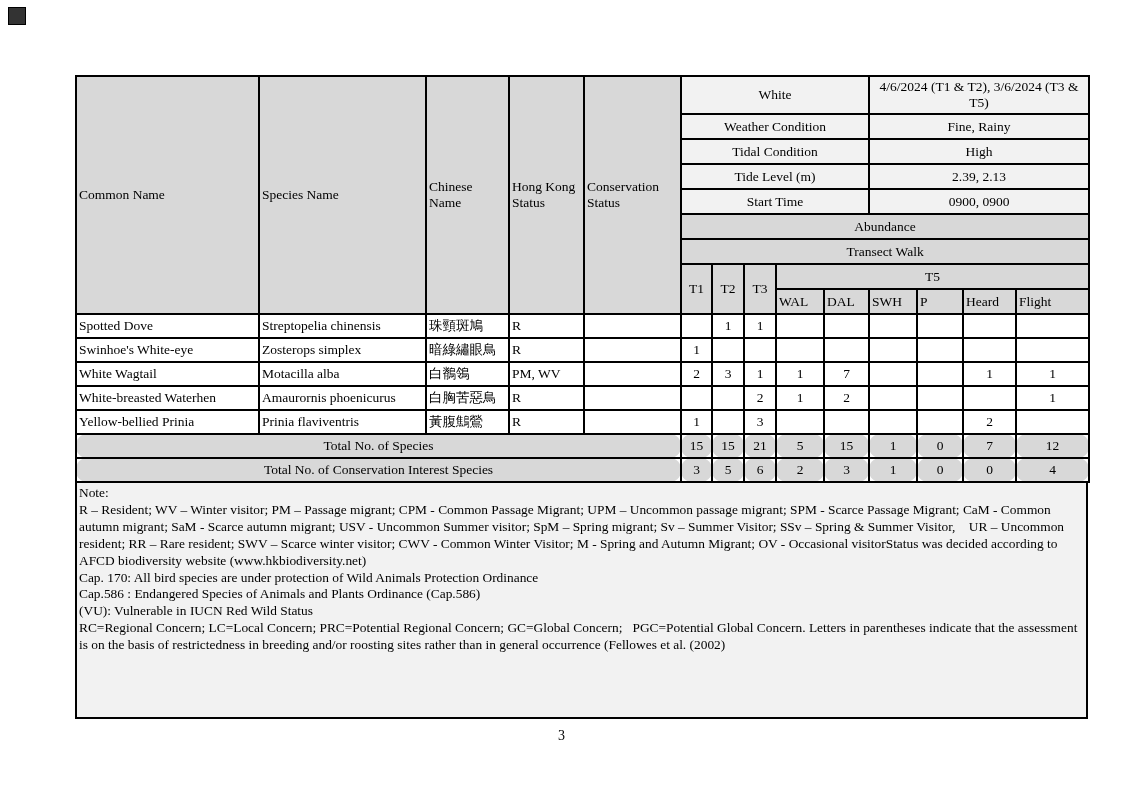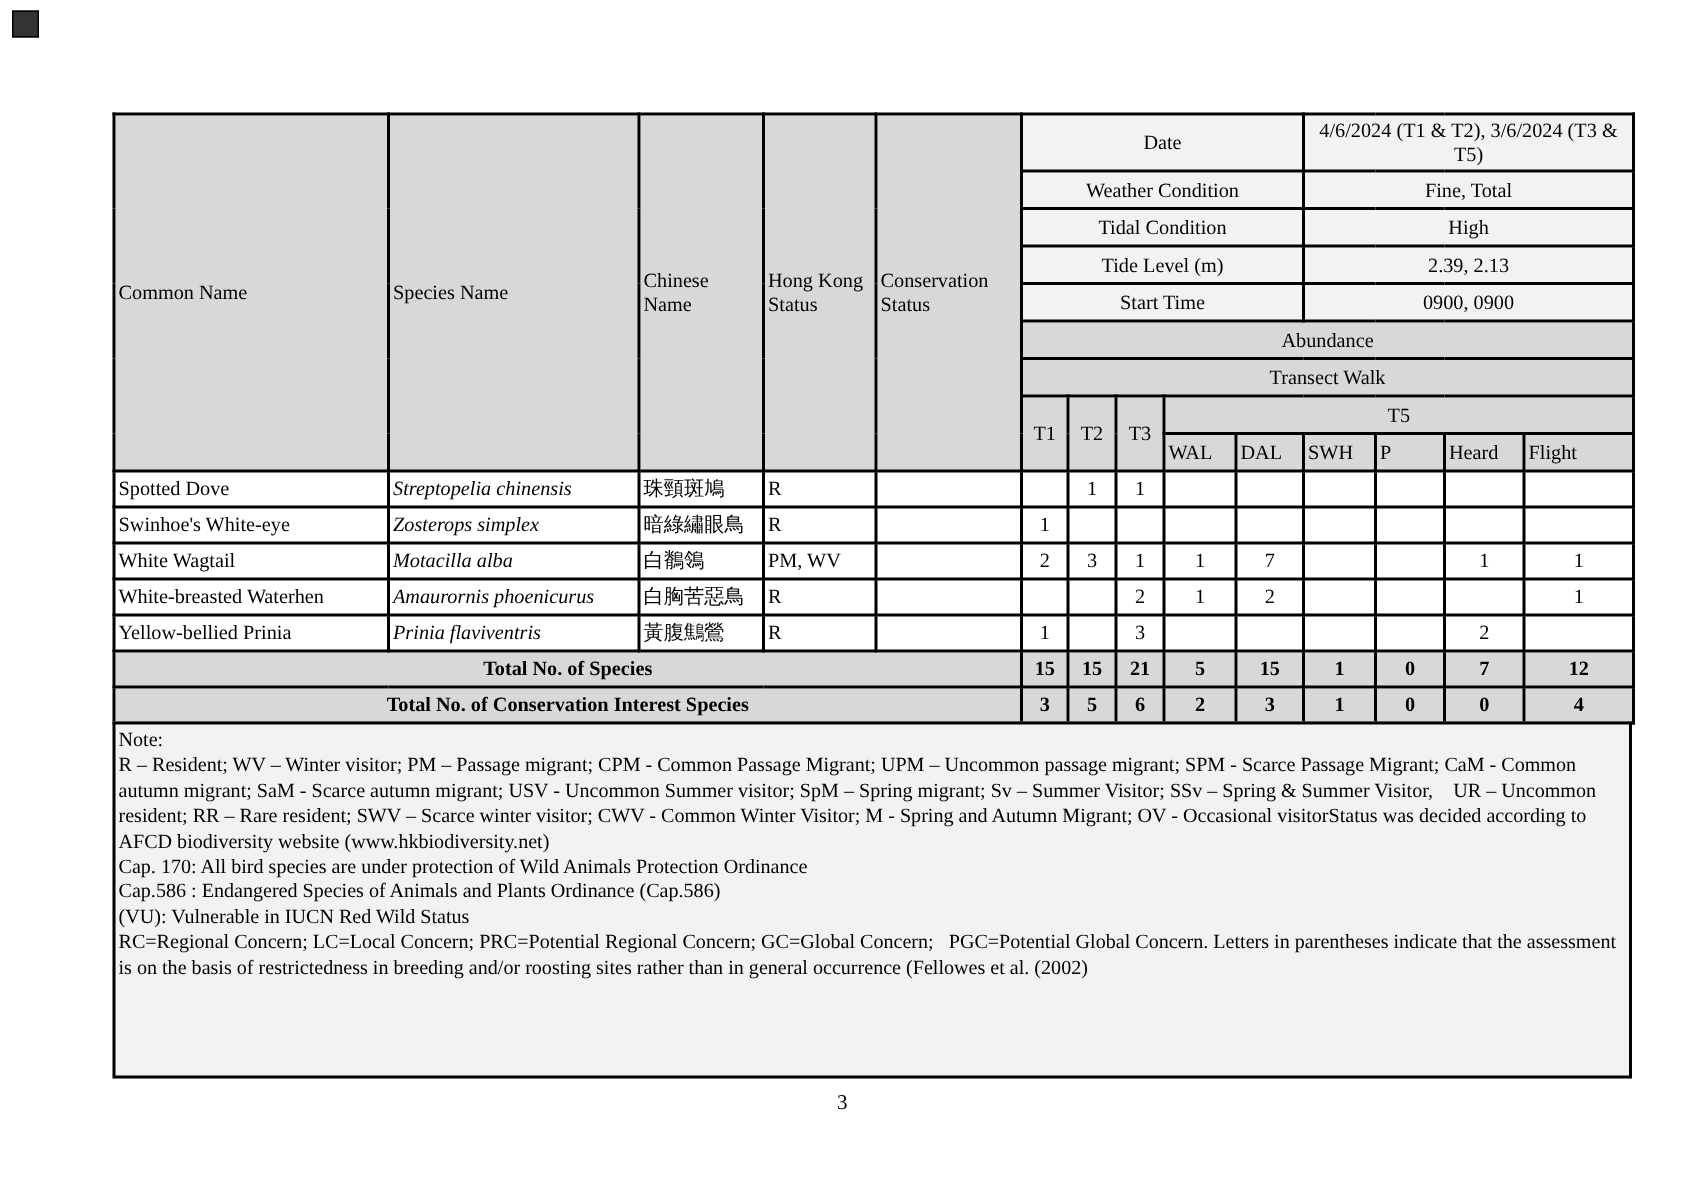--- a/index.html
+++ b/index.html
@@ -31,22 +31,22 @@
     padding: 0 2px;
     overflow: hidden;
     line-height: 1.15;
   }
   .gray  { background: #d8d8d8; }
   .light { background: #f2f2f2; }
   .white { background: #ffffff; }
   .tl { text-align: left; }
   .tc { text-align: center; }
   .vm { vertical-align: middle; }
-  .bold { font-weight: bold; }
-  .italic { font-style: italic; }
+  .bold { font-weight: normal; border-radius: 11px; }
+  .italic { }
   tr.h38 td { height: 38px; }
   tr.h25 td { height: 25px; }
   tr.h24 td { height: 24px; }
   .notes {
     border: 2px solid #000;
     margin-top: -2px;
     background: #f2f2f2;
     width: 1013px;
     min-height: 238px;
     padding: 2px 0 2px 2px;
@@ -82,26 +82,26 @@
         <col style="width:53px">
         <col style="width:73px">
     </colgroup>
     <tbody>
       <tr class="h38">
         <td class="gray tl vm" rowspan="9">Common Name</td>
         <td class="gray tl vm" rowspan="9">Species Name</td>
         <td class="gray tl vm" rowspan="9">Chinese Name</td>
         <td class="gray tl vm" rowspan="9">Hong Kong Status</td>
         <td class="gray tl vm" rowspan="9">Conservation Status</td>
-        <td class="light tc vm" colspan="5">Date</td>
+        <td class="light tc vm" colspan="5">White</td>
         <td class="light tc vm" colspan="4">4/6/2024 (T1 &amp; T2), 3/6/2024 (T3 &amp; T5)</td>
       </tr>
       <tr class="h25">
         <td class="light tc vm" colspan="5">Weather Condition</td>
-        <td class="light tc vm" colspan="4">Fine, Total</td>
+        <td class="light tc vm" colspan="4">Fine, Rainy</td>
       </tr>
       <tr class="h25">
         <td class="light tc vm" colspan="5">Tidal Condition</td>
         <td class="light tc vm" colspan="4">High</td>
       </tr>
       <tr class="h25">
         <td class="light tc vm" colspan="5">Tide Level (m)</td>
         <td class="light tc vm" colspan="4">2.39, 2.13</td>
       </tr>
       <tr class="h25">

